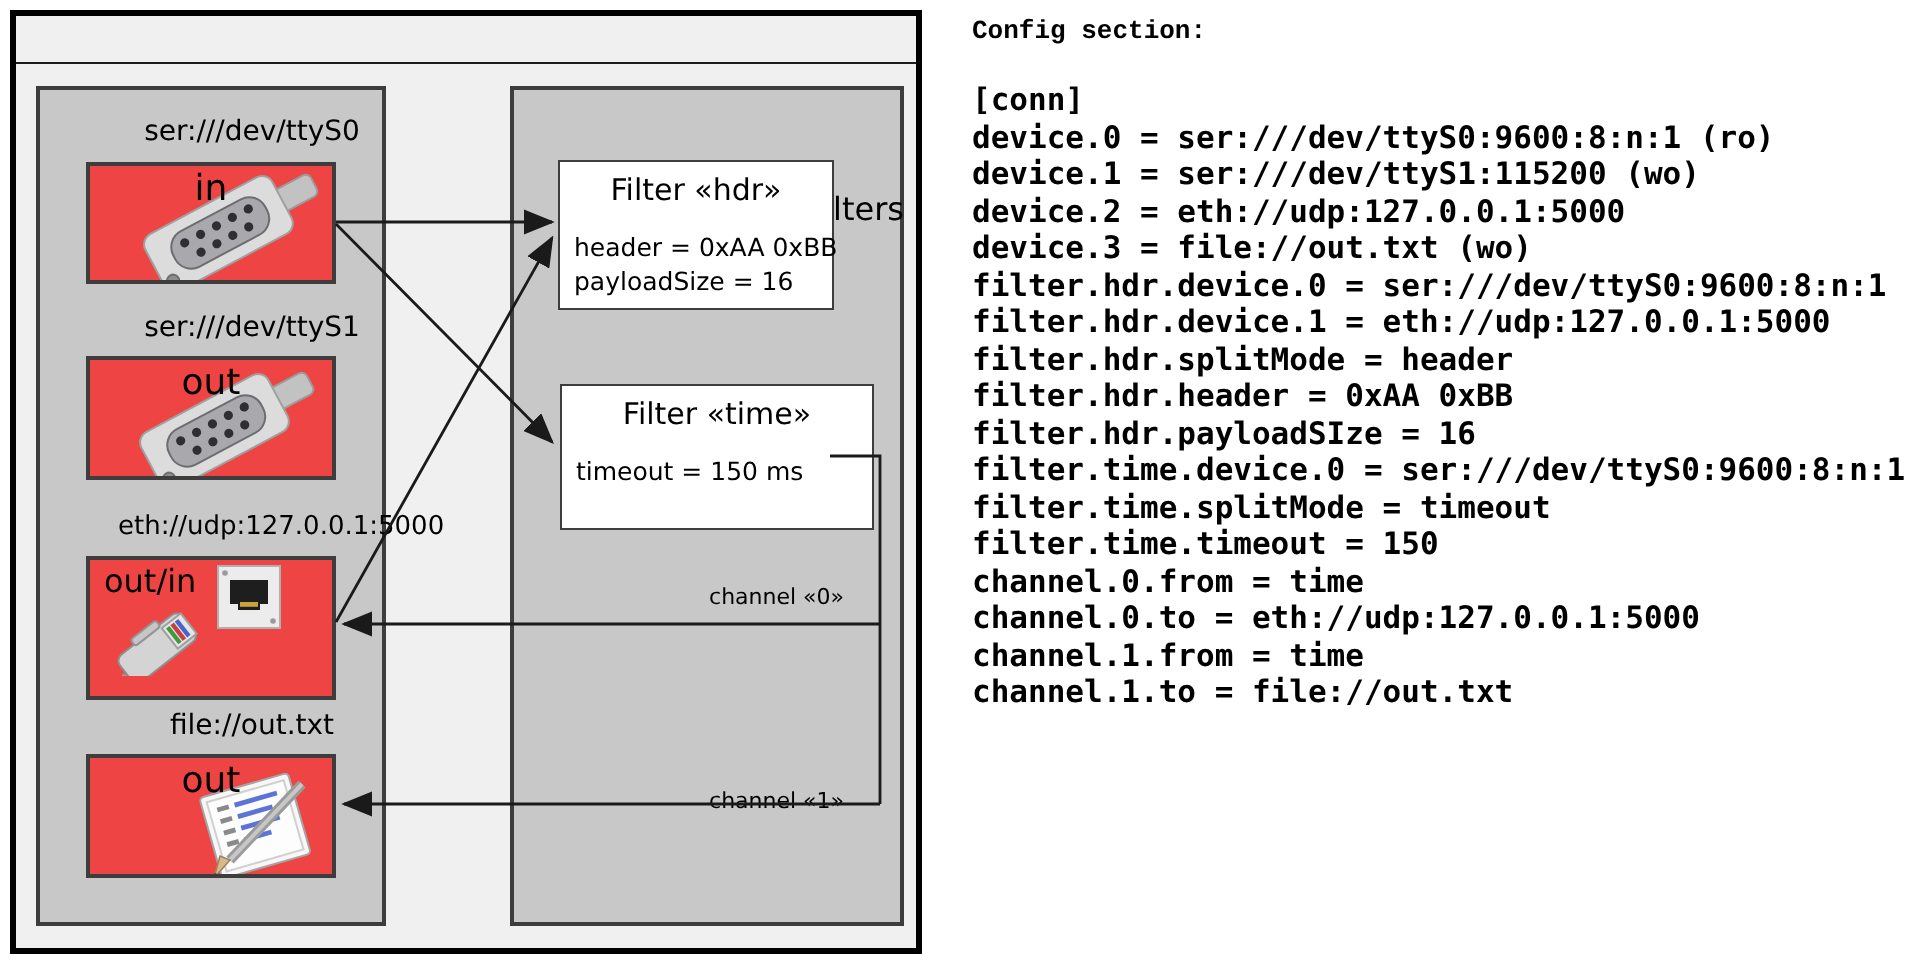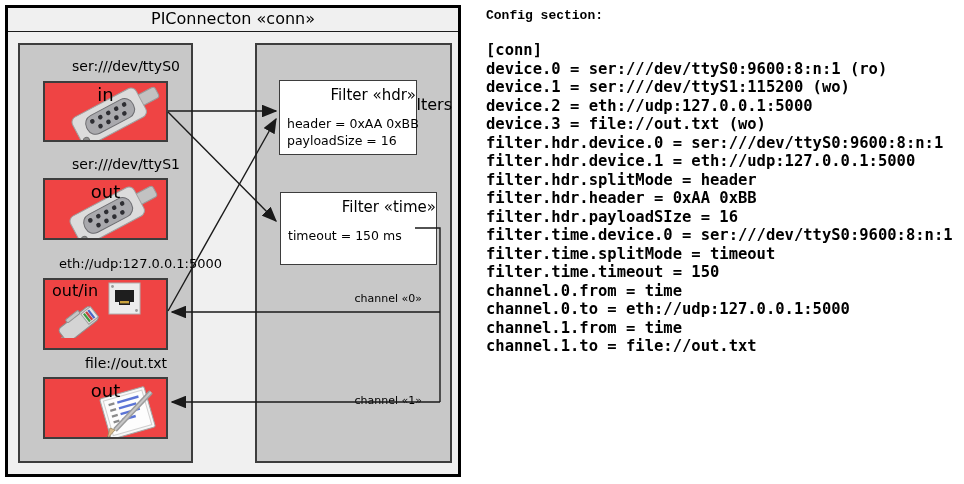--- a/index.html
+++ b/index.html
@@ -28,21 +28,21 @@
   .dev-label.small { font-size:13px; }
   .dev-box { position:absolute; left:43px; width:125px; background:#ef4444;
              border:2px solid #3d3d3d; }
   .port { position:absolute; top:1px; left:0; width:100%; text-align:center;
           font-size:18px; z-index:3; }
   .port.tl { text-align:left; padding-left:7px; font-size:16px; }
   .dev-icon { position:absolute; left:0; top:0; z-index:2; }
 
   
   .filter-box { position:absolute; background:#fff; border:1.5px solid #3d3d3d; }
-  .filter-title { text-align:right; margin-top:5px; font-size:15px; }
+  .filter-title { text-align:center; margin-top:5px; font-size:15px; }
   .filter-body { margin:11px 0 0 7px; font-size:12.5px; line-height:17px;
                  white-space:pre; }
 
   
   .chan-label { position:absolute; left:300px; width:122px; text-align:right;
                 font-size:11px; }
 
   
   #arrows { position:absolute; left:0; top:0; width:964px; height:484px;
             pointer-events:none; z-index:5; }
@@ -54,21 +54,20 @@
   .cfg-body { position:absolute; left:486px; top:41px;
               font-family:"DejaVu Sans Mono", monospace; font-weight:bold;
               font-size:15.5px; line-height:18.5px; white-space:pre; }
 </style>
 </head>
 <body>
 
 <div id="stage">
 
   <div class="frame"></div>
-  <div class="frame-title">PIConnecton «conn»</div>
   <div class="frame-divider"></div>
 
   <div class="panel panel-devices"></div>
   <div class="panel panel-filters"></div>
   <div class="filters-title">filters</div>
 
   <div class="dev-label" style="top:58px;">ser:///dev/ttyS0</div>
   <div class="dev-box" style="top:81px; height:61px;">
     <div class="port">in</div>
     <svg class="dev-icon" width="121" height="57" viewBox="0 0 121 57">

